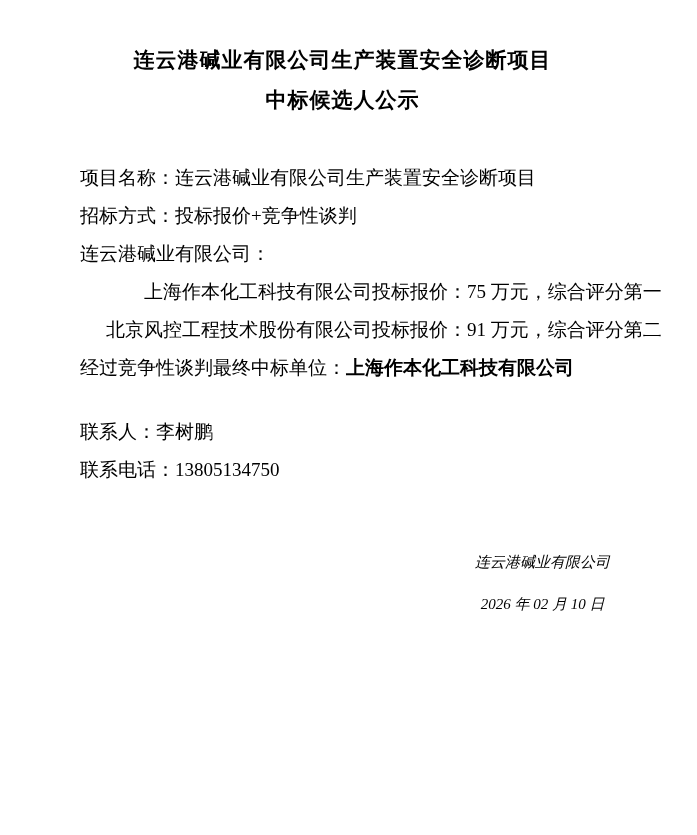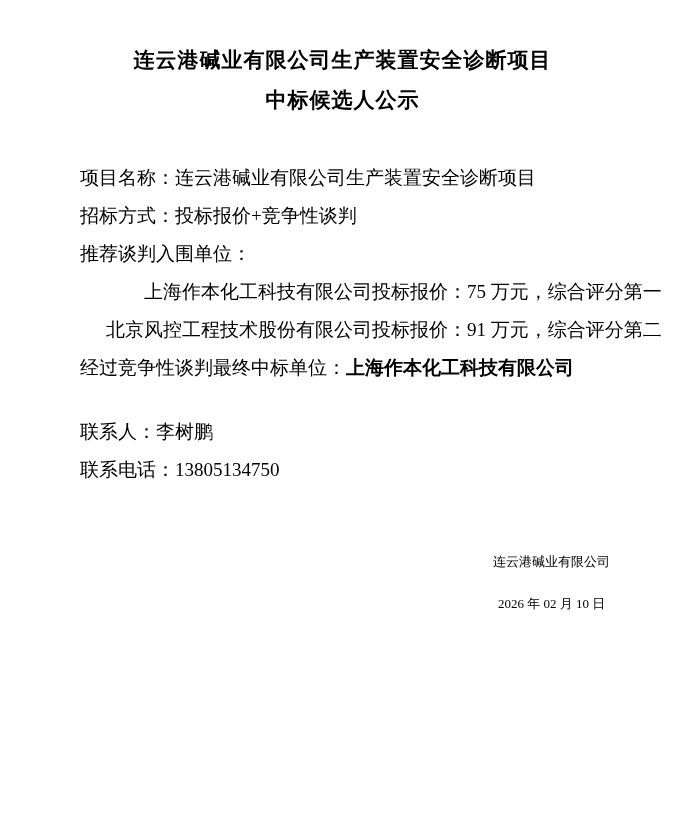--- a/index.html
+++ b/index.html
@@ -48,37 +48,38 @@
     text-indent: 35px;
     text-align: justify;
   }
   .contact-block { margin-top: 26px; }
   .signature {
     margin-top: 52px;
     margin-right: 30px;
     margin-left: auto;
     width: fit-content;
     text-align: center;
-    font-size: 13px;
+    font-size: 15px;
     line-height: 42px;
+    font-style: italic;
   }
 </style>
 </head>
 <body>
 
 <div class="page">
 
   <div class="title">连云港碱业有限公司生产装置安全诊断项目</div>
   <div class="title">中标候选人公示</div>
 
   <div class="body-block">
 
     <div class="line">项目名称：连云港碱业有限公司生产装置安全诊断项目</div>
     <div class="line">招标方式：投标报价+竞争性谈判</div>
-    <div class="line">推荐谈判入围单位：</div>
+    <div class="line">连云港碱业有限公司：</div>
 
     <div class="bidder">
       <span class="company">上海作本化工科技有限公司</span><span>投标报价：75 万元，综合评分第一</span>
     </div>
 
     <div class="bidder">
       <span class="company">北京风控工程技术股份有限公司</span><span>投标报价：91 万元，综合评分第二</span>
     </div>
 
     <div class="line">

